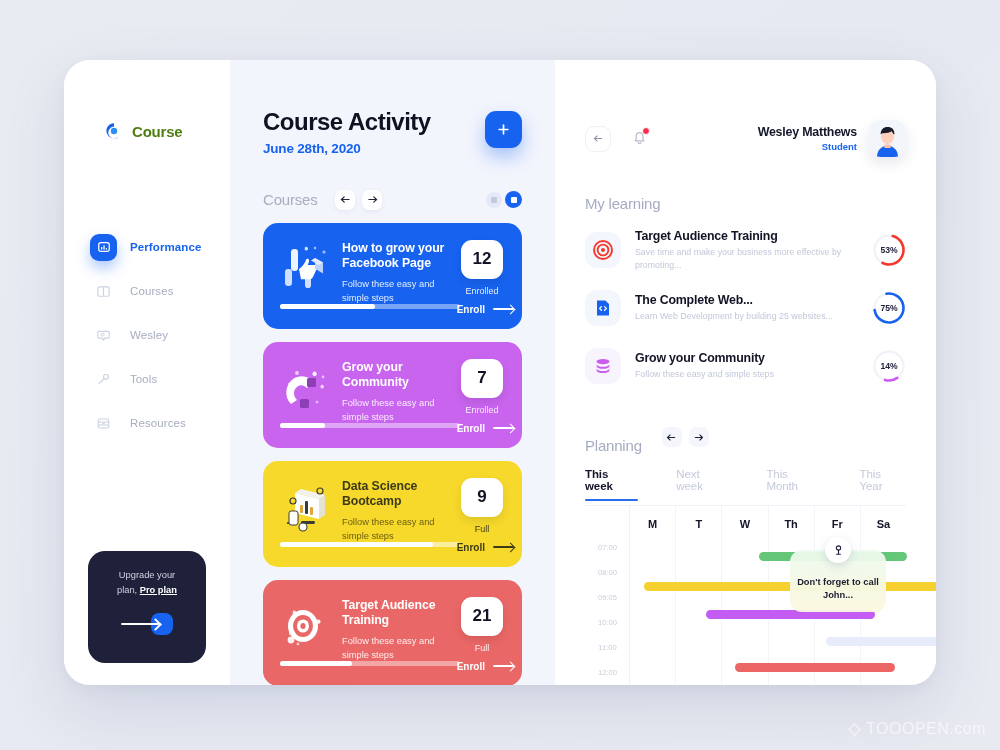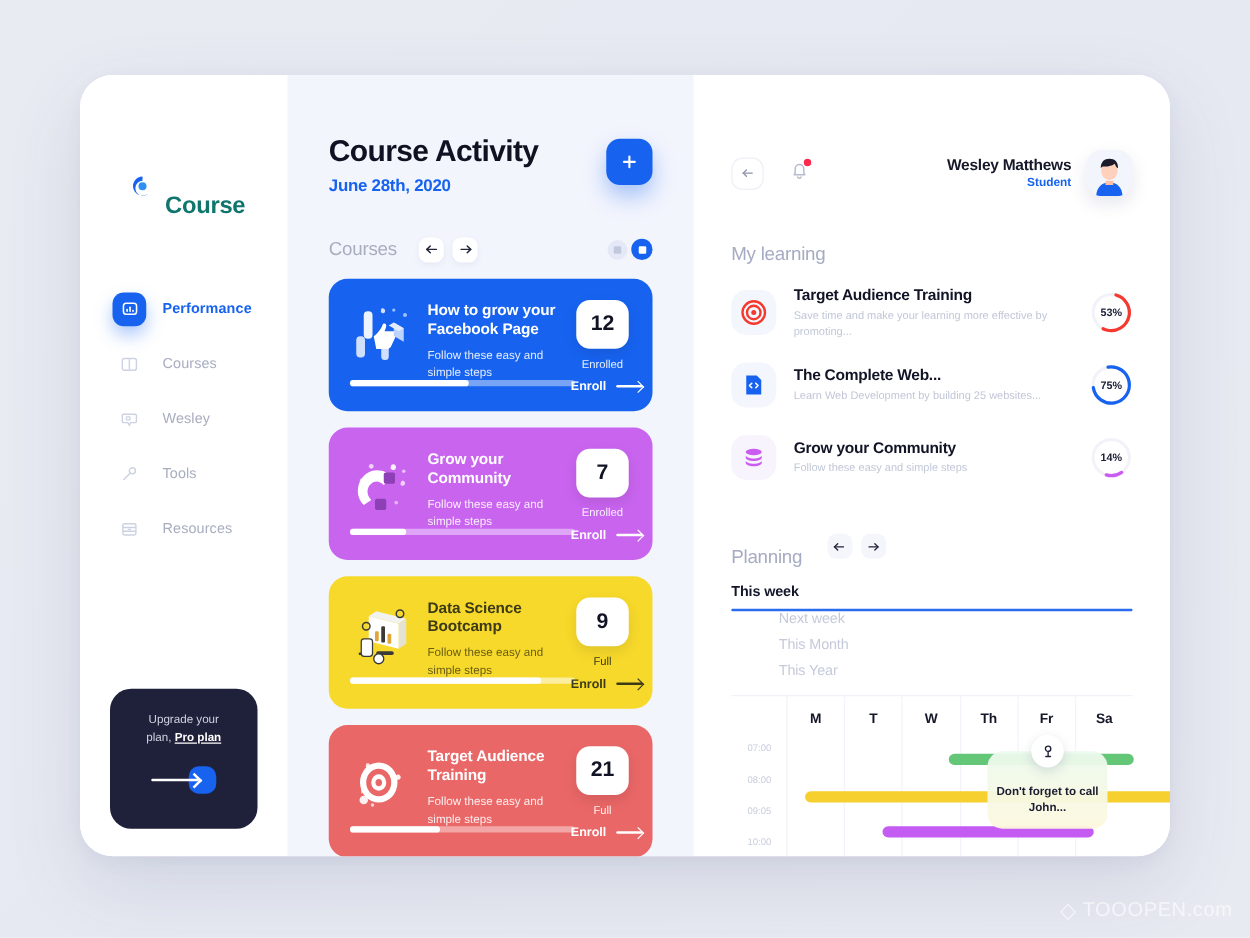--- a/index.html
+++ b/index.html
@@ -29,21 +29,21 @@
   .sidebar {
     width: 166px; flex: 0 0 166px; position: relative;
     background: #ffffff;
   }
   .logo-row {
     display: flex; align-items: center; gap: 9px;
     position: absolute; left: 41px; top: 62px;
   }
   .logo-mark { width: 18px; height: 18px; position: relative; flex: 0 0 18px; }
   .logo-text {
-    font-size: 19px; font-weight: 700; color: #0f766e; letter-spacing: -.2px; margin-top: 32px;
+    font-size: 15px; font-weight: 700; color: #4d7c0f; letter-spacing: -.2px;
   }
 
   .nav { position: absolute; left: 26px; top: 172px; width: 150px; }
   .nav-item {
     display: flex; align-items: center; gap: 13px;
     height: 30px; margin-bottom: 14px; cursor: pointer;
     position: relative;
   }
   .nav-icon {
     width: 27px; height: 27px; flex: 0 0 27px;
@@ -234,21 +234,21 @@
   }
   .ring { width: 34px; height: 34px; flex: 0 0 34px; position: relative; }
   .ring .pct {
     position: absolute; inset: 0; display: flex; align-items: center; justify-content: center;
     font-size: 8.6px; font-weight: 700; color: #20223a;
   }
 
   
   .planning { margin-top: 28px; }
   .planning-head { display: flex; align-items: center; }
-  .tabs { display: flex; gap: 0; margin-top: 14px; flex-direction: column; }
+  .tabs { display: flex; gap: 0; margin-top: 14px; }
   .tab {
     font-size: 11.5px; color: #c5cadb; font-weight: 400; cursor: pointer;
     padding-bottom: 9px; position: relative; letter-spacing: -.1px;
   }
   .tab + .tab { margin-left: 38px; }
   .tab.active { color: #14162a; font-weight: 700; }
   .tab.active:after {
     content: ''; position: absolute; left: 0; right: 0; bottom: 0;
     height: 2.5px; background: #2a6cf0; border-radius: 2px;
   }
@@ -583,21 +583,21 @@
           <div class="learn-row">
             <div class="learn-icon" style="background:#f4f6fd">
               <svg width="22" height="22" viewBox="0 0 22 22">
                   <circle cx="11" cy="11" r="9" fill="none" stroke="#f5392e" stroke-width="1.9"></circle>
                   <circle cx="11" cy="11" r="5.4" fill="none" stroke="#f5392e" stroke-width="1.9"></circle>
                   <circle cx="11" cy="11" r="2" fill="#f5392e"></circle>
                 </svg>
             </div>
             <div class="learn-text">
               <div class="learn-title">Target Audience Training</div>
-              <div class="learn-desc">Save time and make your learning more effective by promoting...</div>
+              <div class="learn-desc">Save time and make your business more effective by promoting...</div>
             </div>
             <div class="ring">
               <svg width="34" height="34" viewBox="0 0 34 34">
                 <circle cx="17" cy="17" r="14.5" fill="none" stroke="#f1f3f9" stroke-width="2.4"></circle>
                 <circle cx="17" cy="17" r="14.5" fill="none" stroke="#f5392e" stroke-width="2.6" stroke-linecap="round" stroke-dasharray="48.3 91.1" transform="rotate(-75 17 17)"></circle>
               </svg>
               <span class="pct">53%</span>
             </div>
           </div>
 

